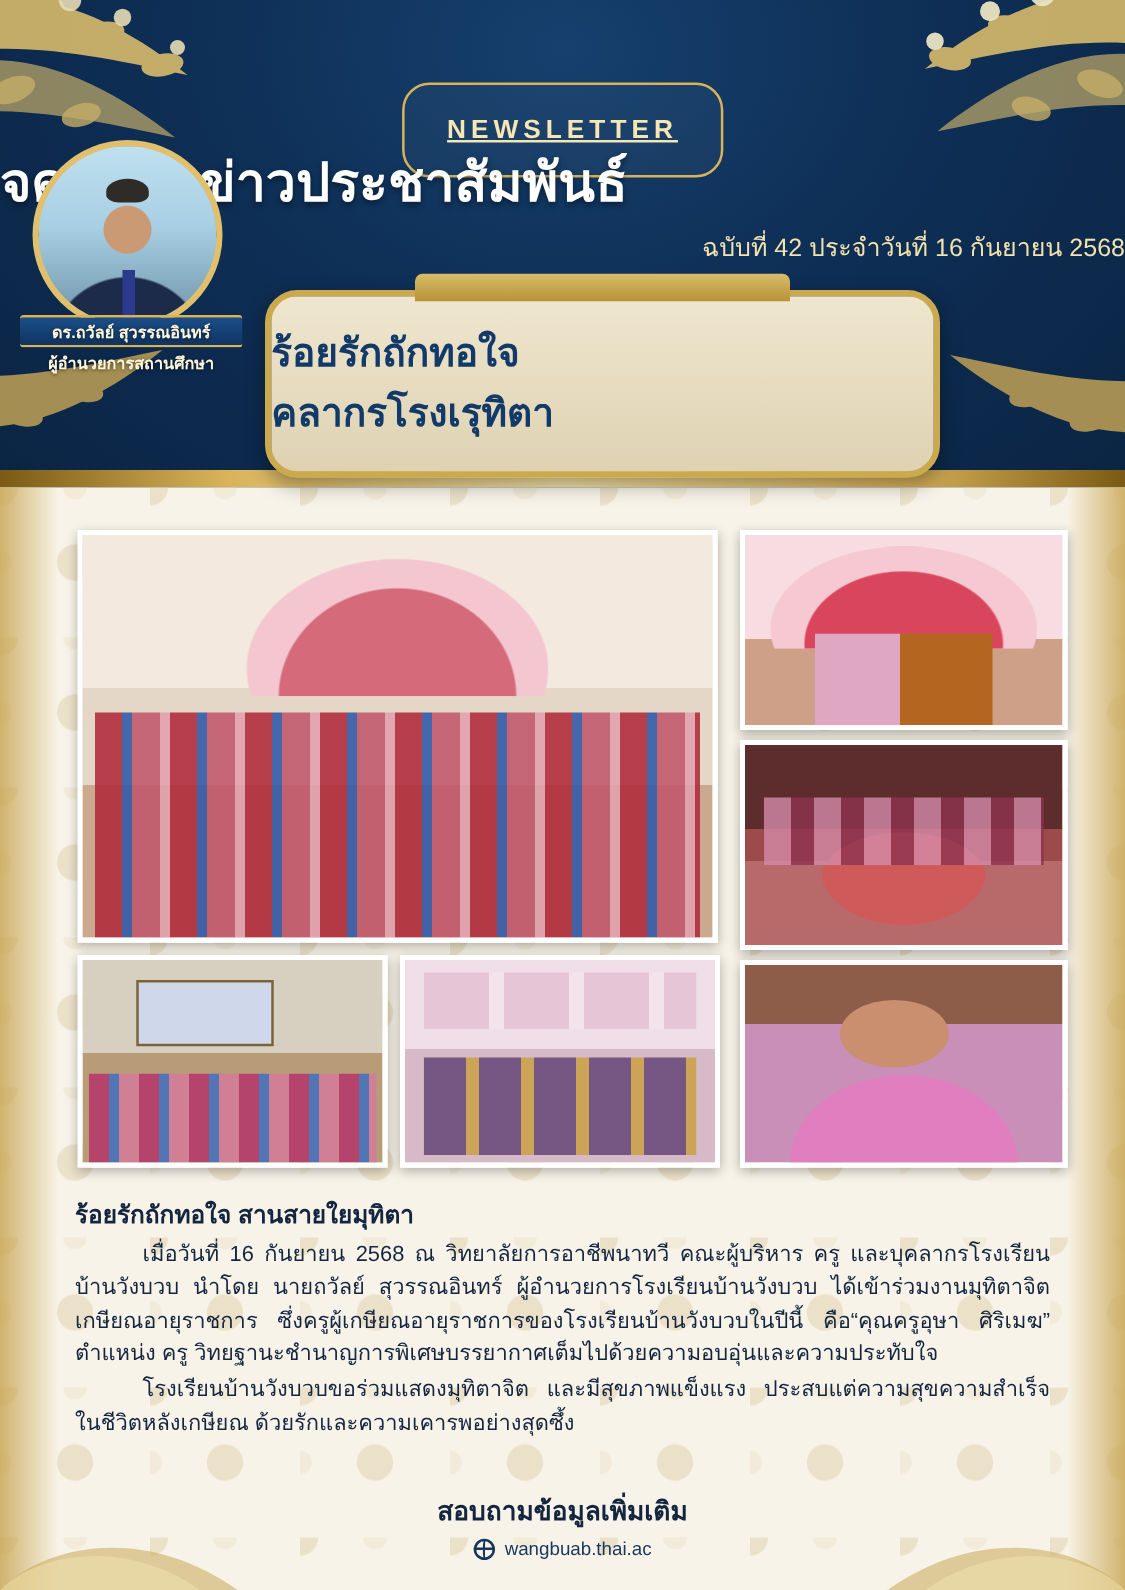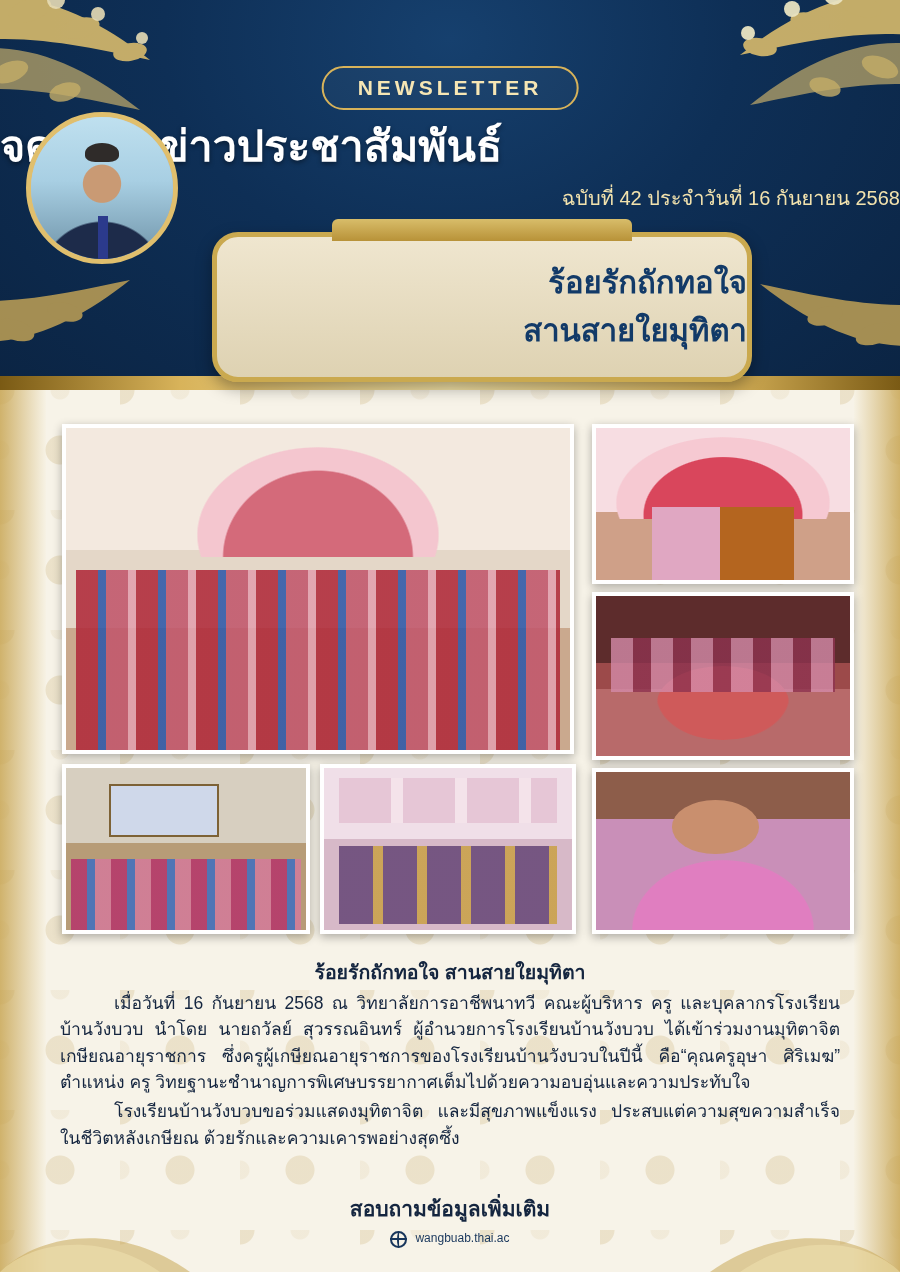--- a/index.html
+++ b/index.html
@@ -44,28 +44,29 @@
   .leaf-tl { top: -20px; left: -30px; }
   .leaf-tr { top: -25px; right: -20px; }
   .leaf-bl { bottom: 10px; left: -40px; transform: scaleY(-1); }
   .leaf-br { bottom: 6px; right: -30px; transform: scaleY(-1) scaleX(-1); }
 
   .newsletter-pill {
     position: absolute;
     top: 66px;
     left: 50%;
     transform: translateX(-50%);
-    padding: 8px 34px;
+    padding: 24px 34px;
     border: 2px solid #d8b35a;
     border-radius: 22px;
     color: #f6e6b4;
     letter-spacing: 4px;
     font-size: 21px;
     font-weight: bold;
     background: rgba(255,255,255,0.03);
+    text-decoration: underline;
   }
   .main-thai-title {
     position: absolute;
     top: 112px;
     left: 0;
     width: 900px;
     text-align: left;
     font-size: 43px;
     font-weight: bold;
     color: #ffffff;
@@ -147,21 +148,21 @@
     left: 212px;
     top: 232px;
     width: 540px;
     height: 150px;
     background: linear-gradient(180deg,#efe6cf,#ded2b2);
     border: 5px solid #caa94f;
     border-radius: 26px;
     box-shadow: 0 6px 16px rgba(0,0,0,.35);
     display: flex;
     flex-direction: column;
-    align-items: flex-end;
+    align-items: flex-start;
     justify-content: center;
     color: #123a68;
     font-weight: bold;
     font-size: 31px;
     line-height: 1.55;
   }
   .plaque .tab {
     position: absolute;
     top: -18px;
     left: 50%;
@@ -314,21 +315,21 @@
     position: absolute;
     top: 958px;
     left: 60px;
     width: 780px;
     color: #14253f;
     font-size: 17.5px;
     line-height: 1.52;
     text-align: justify;
   }
   .article .head {
-    text-align: center;
+    text-align: left;
     font-weight: bold;
     font-size: 19.5px;
     margin-bottom: 2px;
   }
   .article p { margin: 0; text-indent: 54px; }
   .article p + p { margin-top: 2px; }
 
   
   .footer {
     position: absolute;
@@ -341,21 +342,21 @@
   .footer .contact-title {
     font-size: 21px;
     font-weight: bold;
     margin-bottom: 6px;
     font-family: Liberation Mono, monospace;
   }
   .footer .web {
     display: inline-flex;
     align-items: flex-start;
     gap: 8px;
-    font-size: 12px;
+    font-size: 15px;
     color: #18365c;
   }
   .globe {
     display: inline-block;
     width: 17px; height: 17px;
     border-radius: 50%;
     border: 2px solid #18365c;
     position: relative;
   }
   .globe::before {
@@ -440,31 +441,35 @@
     <div class="main-thai-title">จดหมายข่าวประชาสัมพันธ์</div>
     <div class="issue-line">ฉบับที่ 42 ประจำวันที่ 16 กันยายน 2568</div>
 
     <div class="portrait-wrap">
       <div class="portrait-circle">
         <div class="portrait-photo">
           <div class="portrait-hair"></div>
           <div class="portrait-tie"></div>
         </div>
       </div>
+      <div class="name-ribbon">
+        <span class="bar">ดร.ถวัลย์ สุวรรณอินทร์</span>
+        <span>ผู้อำนวยการสถานศึกษา</span>
+      </div>
     </div>
   </div>
 
   <div class="body-bg"></div>
   <div class="side-gold-l"></div>
   <div class="side-gold-r"></div>
 
   <div class="plaque">
     <div class="tab"></div>
     <div>ร้อยรักถักทอใจ</div>
-    <div>สานสายใยมุทิตา</div>
+    <div>คลากรโรงเรุทิตา</div>
   </div>
 
   <div class="photos">
     <div class="photo p-main">
       <div class="ph-fill img-group1"></div>
     </div>
     <div class="photo p-tr">
       <div class="ph-fill img-couple"></div>
     </div>
     <div class="photo p-mr">

